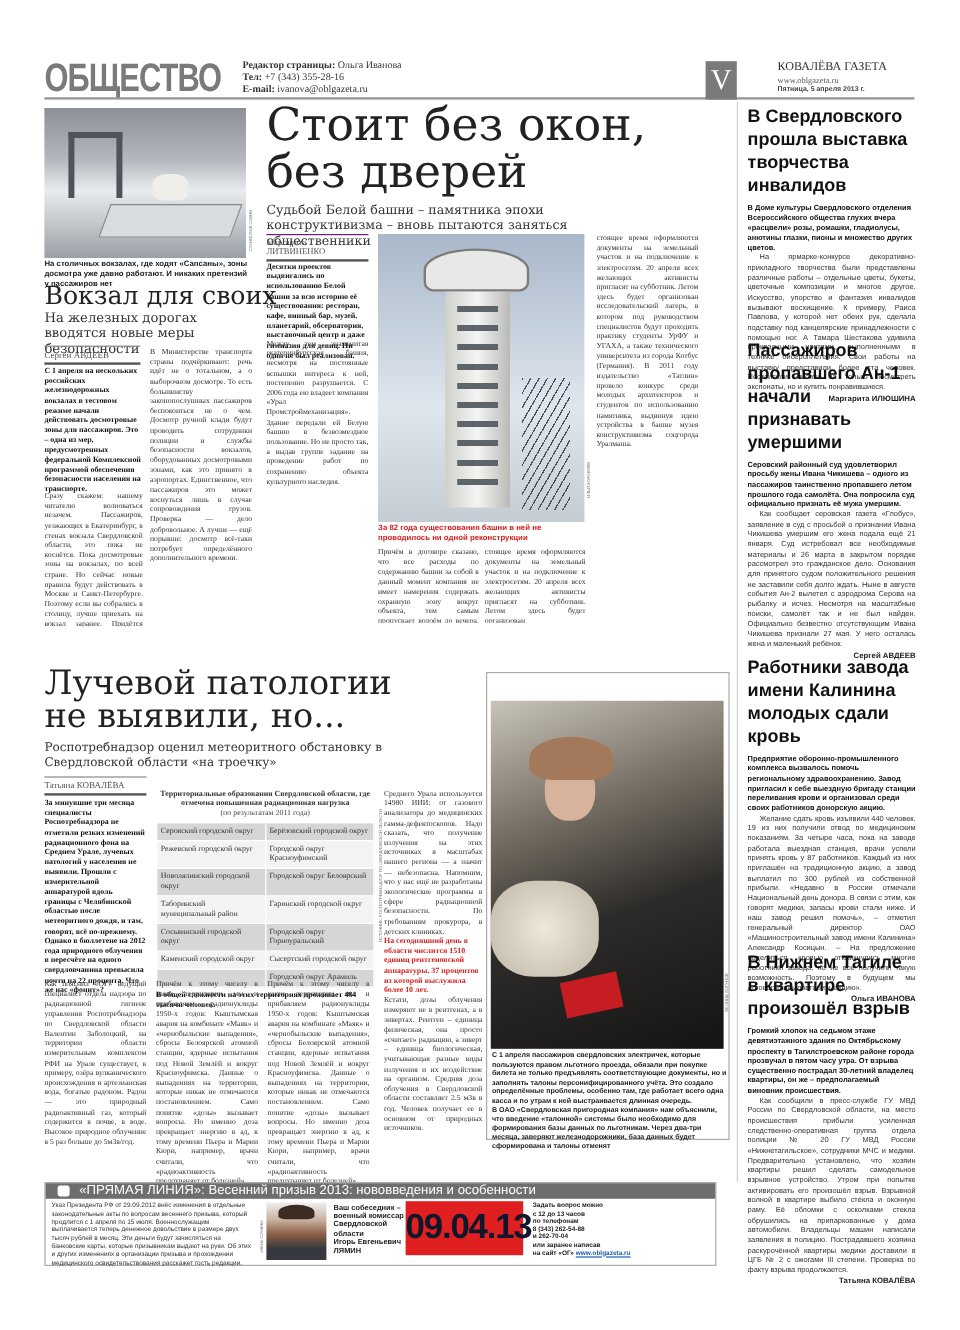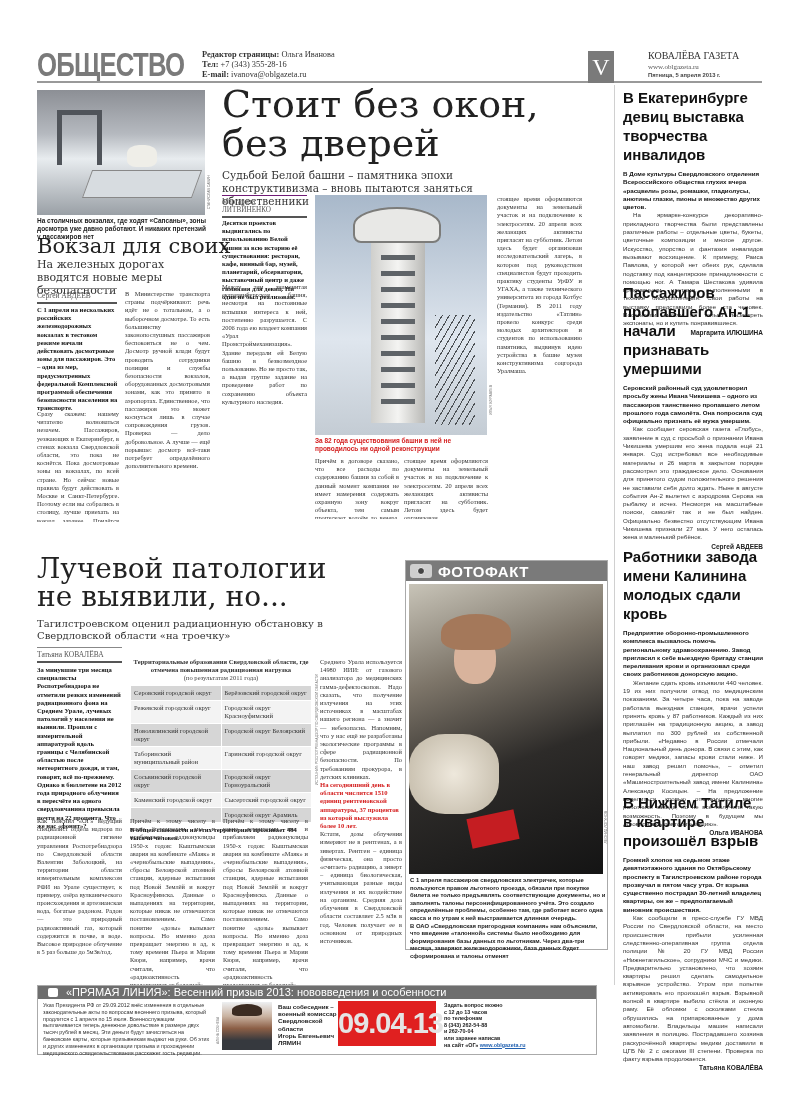--- a/index.html
+++ b/index.html
@@ -80,21 +80,21 @@
   <div class="abs body-text" style="left:93px;top:372px;width:84px;height:62px;overflow:hidden;">Причём в договоре сказано, что все расходы по содержанию башни за собой в данный момент компания не имеет намерения содержать охранную зону вокруг объекта, тем самым пропускает водоём до вечера. Стоимость работ составляет около 50 млн рублей. Общественники решили взять башню под своё крыло, чтобы она окончательно не разрушилась.</div>
   <div class="abs body-text" style="left:182px;top:372px;width:84px;height:62px;overflow:hidden;">стоящее время оформляются документы на земельный участок и на подключение к электросетям. 20 апреля всех желающих активисты пригласят на субботник. Летом здесь будет организован исследовательский лагерь, в котором под руководством специалистов будут проходить практику студенты УрФУ и УГАХА, а также технического университета из города Котбус (Германия). В 2011 году издательство «Татлин» провело конкурс среди молодых архитекторов и студентов по использованию памятника, выдвинув идею устройства в башне музея конструктивизма соцгорода Уралмаша.</div>
   <div class="abs body-text" style="left:275px;top:110px;width:85px;height:325px;overflow:hidden;">стоящее время оформляются документы на земельный участок и на подключение к электросетям. 20 апреля всех желающих активисты пригласят на субботник. Летом здесь будет организован исследовательский лагерь, в котором под руководством специалистов будут проходить практику студенты УрФУ и УГАХА, а также технического университета из города Котбус (Германия). В 2011 году издательство «Татлин» провело конкурс среди молодых архитекторов и студентов по использованию памятника, выдвинув идею устройства в башне музея конструктивизма соцгорода Уралмаша.</div>
 </div>
 
 <div class="abs" style="left:37px;top:555px;width:365px;height:430px;">
   <div class="abs serif" style="left:0;top:0;font-size:28px;line-height:28px;color:#222;white-space:nowrap;">
     <div>Лучевой патологии</div>
     <div>не выявили, но...</div>
   </div>
-  <div class="abs serif" style="left:0;top:63px;width:330px;font-size:10px;line-height:12px;color:#333;">Тагилстроевском оценил радиационную обстановку в Свердловской области «на троечку»</div>
+  <div class="abs serif" style="left:0;top:63px;width:330px;font-size:10px;line-height:12px;color:#333;">Роспотребнадзор оценил метеоритного обстановку в Свердловской области «на троечку»</div>
   <div class="abs lib" style="left:0;top:92px;width:85px;font-size:7.5px;color:#555;border-top:1px solid #888;border-bottom:2px solid #555;padding:2px 0;">Татьяна КОВАЛЁВА</div>
   <div class="abs lead" style="left:0;top:111px;width:85px;">За минувшие три месяца специалисты Роспотребнадзора не отметили резких изменений радиационного фона на Среднем Урале, лучевых патологий у населения не выявили. Прошли с измерительной аппаратурой вдоль границы с Челябинской областью после метеоритного дождя, и там, говорят, всё по-прежнему. Однако в бюллетене на 2012 года природного облучения в пересчёте на одного свердловчанина превысила почти на 22 процента. Что же нас «фонит»?</div>
   <div class="abs body-text" style="left:0;top:262px;width:85px;height:170px;overflow:hidden;">Как пояснил «ОГ» ведущий специалист отдела надзора по радиационной гигиене управления Роспотребнадзора по Свердловской области Валентин Заболоцкий, на территории области измерительным комплексом РФИ на Урале существует, к примеру, озёра вулканического происхождения и артезианская вода, богатые радоном. Радон — это природный радиоактивный газ, который содержится в почве, в воде. Высокое природное облучение в 5 раз больше до 5мЗв/год.</div>
 
   <div class="abs" style="left:93px;top:103px;width:182px;">
     <div class="lib" style="font-size:6.6px;line-height:8px;font-weight:bold;text-align:center;color:#333;">Территориальные образования Свердловской области, где отмечена повышенная радиационная нагрузка</div>
     <div class="lib" style="font-size:6.6px;line-height:8px;text-align:center;color:#444;margin-bottom:3px;">(по результатам 2011 года)</div>
     <table class="rad">
       <tbody id="rad-rows">
           <tr class="shade">
@@ -133,43 +133,37 @@
   <div class="abs body-text" style="left:93px;top:262px;width:85px;height:170px;overflow:hidden;">Причём к этому чиселу в какие территории мы и прибавляем радионуклиды 1950-х годов: Кыштымская авария на комбинате «Маяк» и «чернобыльские выпадения», сбросы Белоярской атомной станции, ядерные испытания под Новой Землёй и вокруг Красноуфимска. Данные о выпадениях на территории, которые никак не отмечаются постановлением. Само понятие «дозы» вызывает вопросы. Но именно доза превращает энергию в ад, к тому времени Пьера и Марии Кюри, например, врачи считали, что «радиоактивность предохраняет от болезней».</div>
   <div class="abs body-text" style="left:186px;top:262px;width:85px;height:170px;overflow:hidden;">Причём к этому чиселу в какие территории мы и прибавляем радионуклиды 1950-х годов: Кыштымская авария на комбинате «Маяк» и «чернобыльские выпадения», сбросы Белоярской атомной станции, ядерные испытания под Новой Землёй и вокруг Красноуфимска. Данные о выпадениях на территории, которые никак не отмечаются постановлением. Само понятие «дозы» вызывает вопросы. Но именно доза превращает энергию в ад, к тому времени Пьера и Марии Кюри, например, врачи считали, что «радиоактивность предохраняет от болезней».</div>
   <div class="abs" style="left:283px;top:103px;width:82px;height:330px;overflow:hidden;">
     <div class="body-text">Среднего Урала используется 14980 ИИИ: от газового анализатора до медицинских гамма-дефектоскопов. Надо сказать, что получение излучения на этих источниках в масштабах нашего региона — а значит — небезопасна. Напомним, что у нас ещё не разработаны экологические программы в сфере радиационной безопасности. По требованиям прокурора, в детских клиниках.</div>
     <div class="lead" style="color:#d42020;">На сегодняшний день в области числится 1510 единиц рентгеновской аппаратуры, 37 процентов из которой выслужила более 10 лет.</div>
     <div class="body-text">Кстати, дозы облучения измеряют не в рентгенах, а в зивертах. Рентген – единица физическая, она просто «считает» радиацию, а зиверт – единица биологическая, учитывающая разные виды излучения и их воздействие на организм. Средняя доза облучения в Свердловской области составляет 2.5 мЗв в год. Человек получает ее в основном от природных источников.</div>
   </div>
 </div>
 
 <div class="abs" style="left:405px;top:560px;width:203px;height:390px;border:1px solid #aaa;">
-  <div class="abs" style="left:0;top:0;width:201px;height:20px;background:#7a7a7a;">
-    <span class="abs" style="left:4px;top:3px;width:22px;height:14px;background:#cfcfcf;border-radius:3px;">
-      <span class="abs" style="left:7px;top:3px;width:8px;height:8px;border-radius:50%;background:#444;border:1px solid #eee;"></span>
-    </span>
-    <span class="abs sans" style="left:32px;top:2px;font-size:15px;font-weight:bold;color:#fff;letter-spacing:0.5px;">ФОТОФАКТ</span>
-  </div>
   <div class="abs" style="left:3px;top:23px;width:194px;height:290px;background:linear-gradient(160deg,#c8c4b8 0%,#7c7468 30%,#2d2b29 60%,#141414 100%);">
     <div class="abs" style="left:45px;top:50px;width:42px;height:50px;background:#d8b39c;border-radius:45%;"></div>
     <div class="abs" style="left:32px;top:30px;width:70px;height:36px;background:#a4785a;border-radius:50% 50% 30% 30%;"></div>
     <div class="abs" style="left:60px;top:230px;width:48px;height:30px;background:#c51d22;transform:rotate(-12deg);"></div>
     <div class="abs" style="left:0;top:150px;width:90px;height:80px;background:radial-gradient(circle,#eee8dc,#bfb6a4);border-radius:40%;"></div>
   </div>
   <div class="abs" style="left:198px;top:250px;font-size:3.5px;color:#777;writing-mode:vertical-rl;transform:rotate(180deg);font-family:'Liberation Sans',sans-serif;">ЛЕОНИД ЛОГУНОВ</div>
   <div class="abs" style="left:4px;top:316px;width:196px;">
     <div class="sans" style="font-size:5.9px;line-height:7.6px;font-weight:bold;color:#222;">С 1 апреля пассажиров свердловских электричек, которые пользуются правом льготного проезда, обязали при покупке билета не только предъявлять соответствующие документы, но и заполнять талоны персонифицированного учёта. Это создало определённые проблемы, особенно там, где работает всего одна касса и по утрам к ней выстраивается длинная очередь.</div>
     <div class="sans" style="font-size:5.9px;line-height:7.6px;font-weight:bold;color:#222;">В ОАО «Свердловская пригородная компания» нам объяснили, что введение «талонной» системы было необходимо для формирования базы данных по льготникам. Через два-три месяца, заверяют железнодорожники, база данных будет сформирована и талоны отменят</div>
   </div>
 </div>
 
 <div class="abs col-sep" style="left:614px;top:85px;width:150px;height:900px;padding-left:8px;">
 
   <div class="abs" style="left:8px;top:3px;width:140px;">
-    <div class="side-h">В Екатеринбурге девиц выставка творчества инвалидов</div>
+    <div class="side-h">В Свердловского прошла выставка творчества инвалидов</div>
     <div class="lead-sans" style="margin-top:6px;">В Доме культуры Свердловского отделения Всероссийского общества глухих вчера «расцвели» розы, ромашки, гладиолусы, анютины глазки, пионы и множество других цветов.</div>
     <div class="body-sans" style="text-indent:10px;">На ярмарке-конкурсе декоративно-прикладного творчества были представлены различные работы – отдельные цветы, букеты, цветочные композиции и многое другое. Искусство, упорство и фантазия инвалидов вызывают восхищение. К примеру, Раиса Павлова, у которой нет обеих рук, сделала подставку под канцелярские принадлежности с помощью ног. А Тамара Шестакова удивила прекрасными цветами, выполненными в технике бисероплетения. Свои работы на выставку представили более ста человек. Посетители смогли на только посмотреть экспонаты, но и купить понравившиеся.</div>
     <div class="sans" style="text-align:right;font-size:6.5px;font-weight:bold;color:#222;margin-top:1px;">Маргарита ИЛЮШИНА</div>
   </div>
 
   <div class="abs" style="left:8px;top:198px;width:140px;">
     <div class="side-h">Пассажиров пропавшего Ан-1 начали признавать умершими</div>
     <div class="lead-sans" style="margin-top:6px;">Серовский районный суд удовлетворил просьбу жены Ивана Чикишева – одного из пассажиров таинственно пропавшего летом прошлого года самолёта. Она попросила суд официально признать её мужа умершим.</div>
     <div class="body-sans" style="text-indent:10px;">Как сообщает серовская газета «Глобус», заявление в суд с просьбой о признании Ивана Чикишева умершим его жена подала ещё 21 января. Суд истребовал все необходимые материалы и 26 марта в закрытом порядке рассмотрел это гражданское дело. Основания для принятого судом положительного решения не заставили себя долго ждать. Ныне в августе события Ан-2 вылетел с аэродрома Серова на рыбалку и исчез. Несмотря на масштабные поиски, самолёт так и не был найден. Официально безвестно отсутствующим Ивана Чикишева признали 27 мая. У него осталась жена и маленький ребёнок.</div>
     <div class="sans" style="text-align:right;font-size:6.5px;font-weight:bold;color:#222;margin-top:1px;">Сергей АВДЕЕВ</div>
@@ -197,21 +191,21 @@
   </div>
   <div class="abs sans" style="left:5px;top:16px;width:170px;font-size:5.4px;line-height:6.8px;color:#333;">Указ Президента РФ от 29.09.2012 внёс изменения в отдельные законодательные акты по вопросам весеннего призыва, который продлится с 1 апреля по 15 июля. Военнослужащим выплачивается теперь денежное довольствие в размере двух тысяч рублей в месяц. Эти деньги будут зачисляться на банковские карты, которые призывникам выдают на руки. Об этих и других изменениях в организации призыва и прохождении медицинского освидетельствования расскажет гость редакции.</div>
   <div class="abs" style="left:178px;top:18px;height:40px;font-size:3.2px;color:#777;writing-mode:vertical-rl;transform:rotate(180deg);font-family:'Liberation Sans',sans-serif;">АЛЁНА СОЧНЕВА</div>
   <div class="abs" style="left:184px;top:16px;width:50px;height:48px;background:linear-gradient(180deg,#eef0f2 0%,#c9b2a0 30%,#8c5f46 55%,#36393e 80%);">
     <div class="abs" style="left:10px;top:2px;width:30px;height:12px;background:#3c2c22;border-radius:50% 50% 20% 20%;"></div>
   </div>
   <div class="abs sans" style="left:240px;top:17px;width:60px;font-size:6.2px;line-height:7.2px;font-weight:bold;color:#222;">
     <div>Ваш собеседник – военный комиссар Свердловской области</div>
     <div>Игорь Евгеньевич ЛЯМИН</div>
   </div>
-  <div class="abs sans" style="left:300px;top:15px;width:98px;height:45px;background:#e02020;color:#e5e5e5;font-size:29px;font-weight:bold;text-align:left;line-height:45px;letter-spacing:-1px;">09.04.13</div>
+  <div class="abs sans" style="left:300px;top:15px;width:98px;height:45px;background:#e02020;color:#0f172a;font-size:29px;font-weight:bold;text-align:left;line-height:45px;letter-spacing:-1px;">09.04.13</div>
   <div class="abs sans" style="left:406px;top:16px;width:150px;font-size:5.4px;line-height:6.6px;font-weight:bold;color:#222;">
     <div>Задать вопрос можно</div>
     <div>с 12 до 13 часов</div>
     <div>по телефонам</div>
     <div>8 (343) 262-54-88</div>
     <div>и 262-70-04</div>
     <div>или заранее написав</div>
     <div><span>на сайт «ОГ»</span> <span style="color:#2060b0;text-decoration:underline;">www.oblgazeta.ru</span></div>
   </div>
 </div>

